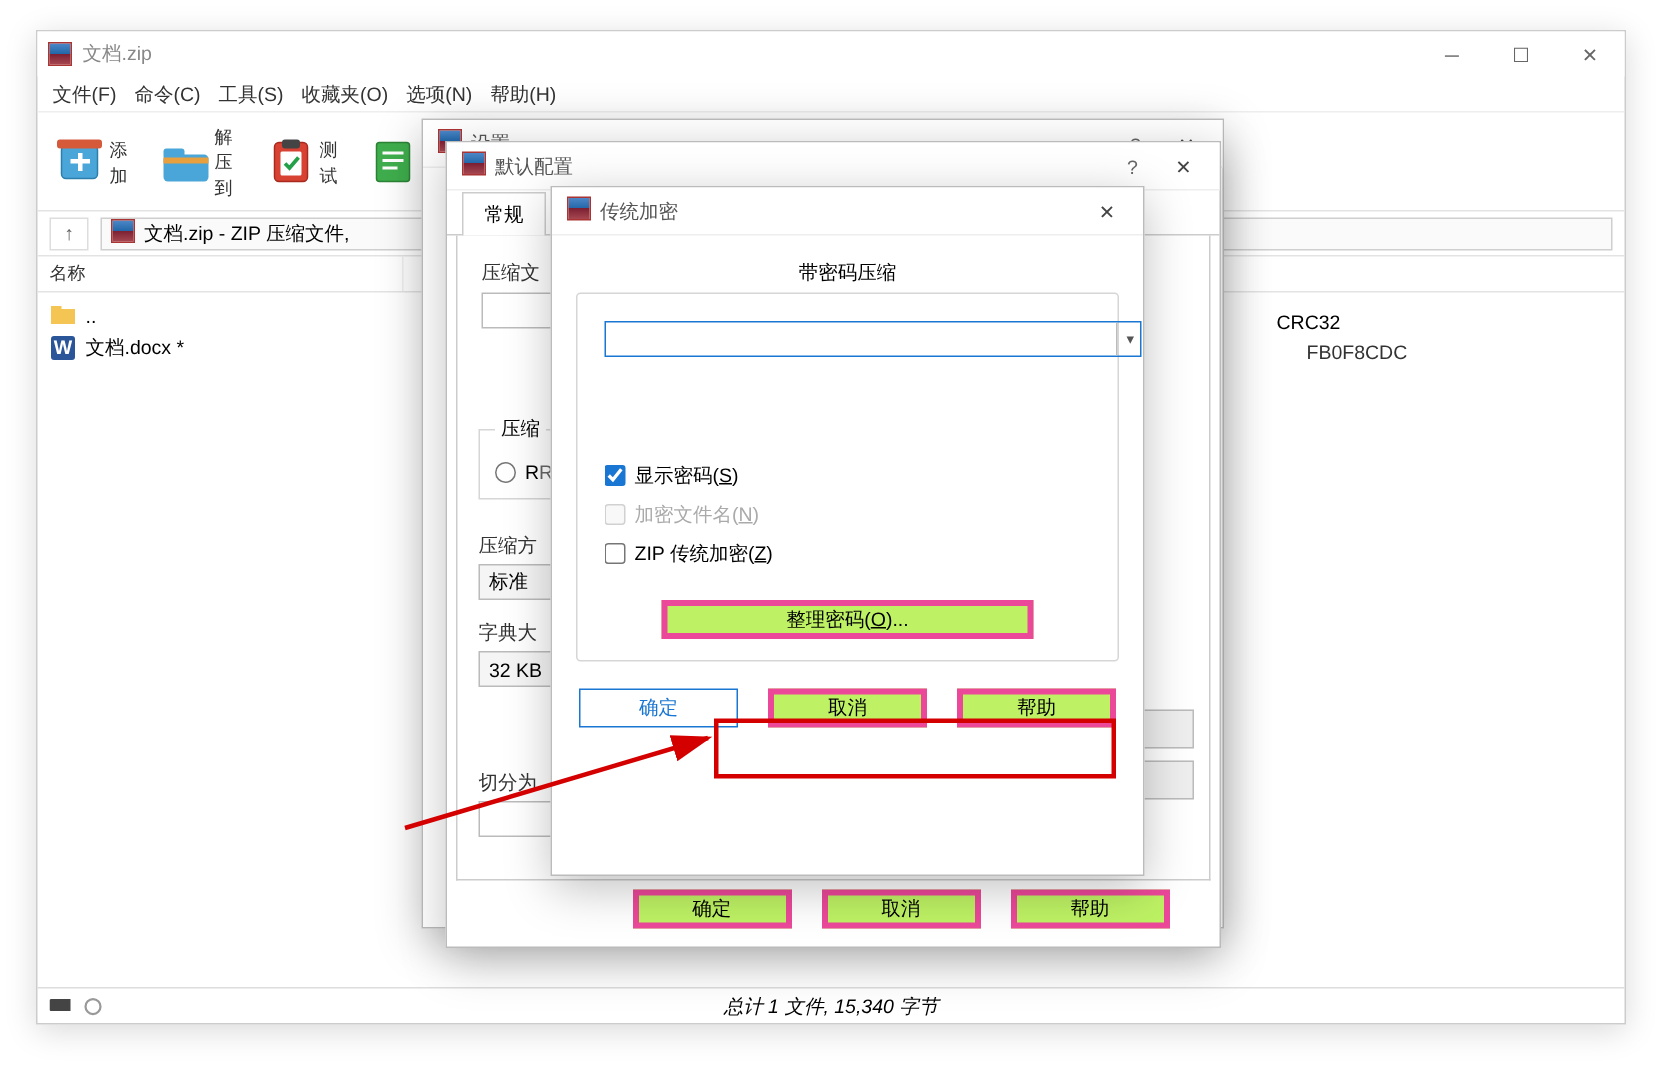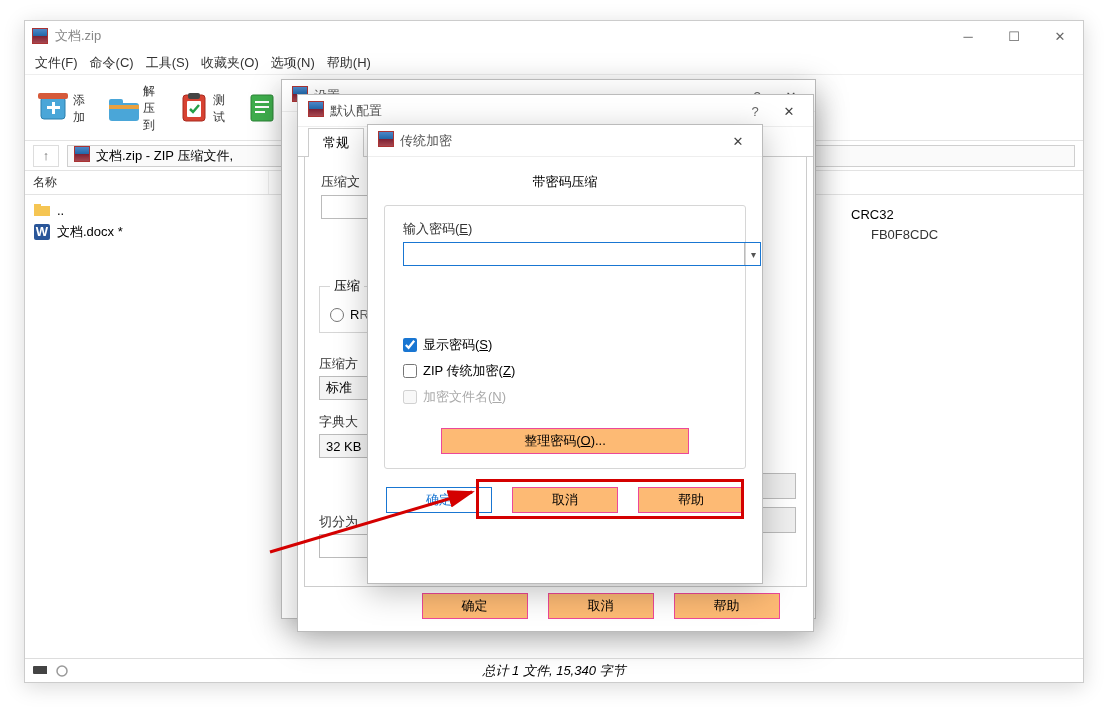--- a/index.html
+++ b/index.html
@@ -36,21 +36,21 @@
   .dlg .dlg-help { position:absolute; right:46px; top:4px; width:24px; height:24px; display:flex; align-items:center; justify-content:center; color:#666; cursor:pointer;}
   .dlg-body { padding: 10px 16px; }
   .tab-strip { height:30px; display:flex; align-items:flex-end; border-bottom:1px solid #ccc; padding-left:10px;}
   .tab { padding:5px 14px; border:1px solid #ccc; border-bottom:none; background:#fff; position:relative; top:1px; font-size:13px;}
   .field-label { color:#333; }
   .und { text-decoration: underline; }
   .roundbox { border:1px solid #d6d6d6; border-radius:3px; padding: 14px 18px; }
   .combo { height:24px; border:1px solid #bbb; background:#f5f5f5; display:flex; align-items:center; justify-content:space-between; padding:0 6px; width:68px;}
   .combo .chev { font-size:10px; color:#555;}
   .btns { display:flex; gap:20px; justify-content:center; }
-  .btn { width:106px; height:26px; border:1px solid #ec4899; background:#fdba74; display:flex; align-items:center; justify-content:center; cursor:pointer; }
+  .btn { width:106px; height:26px; border:4px solid #ec4899; background:#bef264; display:flex; align-items:center; justify-content:center; cursor:pointer; }
   .btn.default { border:1px solid #1976d2; background:#fff; color:#1976d2; }
   .btn.wide { width: 248px; }
   .chk { display:flex; align-items:center; gap:6px; }
   .chk input { width:14px; height:14px; accent-color:#1976d2;}
   .chk.disabled { color:#aaa; }
   .pwd-sel { width:358px; height:24px; border:1px solid #1976d2; display:flex; align-items:center; justify-content:flex-end; padding:0 4px;}
   .pwd-sel .chev { font-size:10px; color:#555; padding-left:6px; border-left:1px solid #bbb; height:22px; display:flex; align-items:center;}
   .red-box { position:absolute; border:3px solid #d40000; pointer-events:none; }
   .arrow-line { position:absolute; pointer-events:none; }
 
@@ -247,42 +247,39 @@
   </div>
 </div>
 
 <div class="dlg" style="left:367px; top:124px; width:396px; height:460px;">
   <div class="dlg-titlebar">
     <span><span class="wr-icon"></span></span>
     <span class="dlg-title">传统加密</span>
     <span class="dlg-close">✕</span>
   </div>
   <div class="dlg-body">
-    <div style="text-align:center; margin:6px 0 14px 0;">带密码压缩</div>
+    <div style="text-align:center; margin:6px 0 4px 0;">带密码压缩</div>
     <div class="roundbox">
-      <div class="field-label">
-        <span>输入密码(</span><span class="und">E</span><span>)</span>
-      </div>
       <div class="pwd-sel" style="margin-top:4px">
         <span class="chev">▾</span>
       </div>
 
       <div style="height:70px"></div>
 
       <label class="chk">
         <input type="checkbox" checked="" style="">
         <span><span>显示密码(</span><span class="und">S</span><span>)</span></span>
       </label>
+      <label class="chk disabled" style="margin-top:8px">
+        <input type="checkbox" disabled="" style="">
+        <span><span>加密文件名(</span><span class="und">N</span><span>)</span></span>
+      </label>
       <label class="chk" style="margin-top:8px">
         <input type="checkbox" style="">
         <span><span>ZIP 传统加密(</span><span class="und">Z</span><span>)</span></span>
-      </label>
-      <label class="chk disabled" style="margin-top:8px">
-        <input type="checkbox" disabled="" style="">
-        <span><span>加密文件名(</span><span class="und">N</span><span>)</span></span>
       </label>
 
       <div style="height:22px"></div>
 
       <div class="btn wide" style="margin:0 auto;">
         <span><span>整理密码(</span><span class="und">O</span><span>)...</span></span>
       </div>
     </div>
 
     <div class="btns" style="margin-top:18px;">

